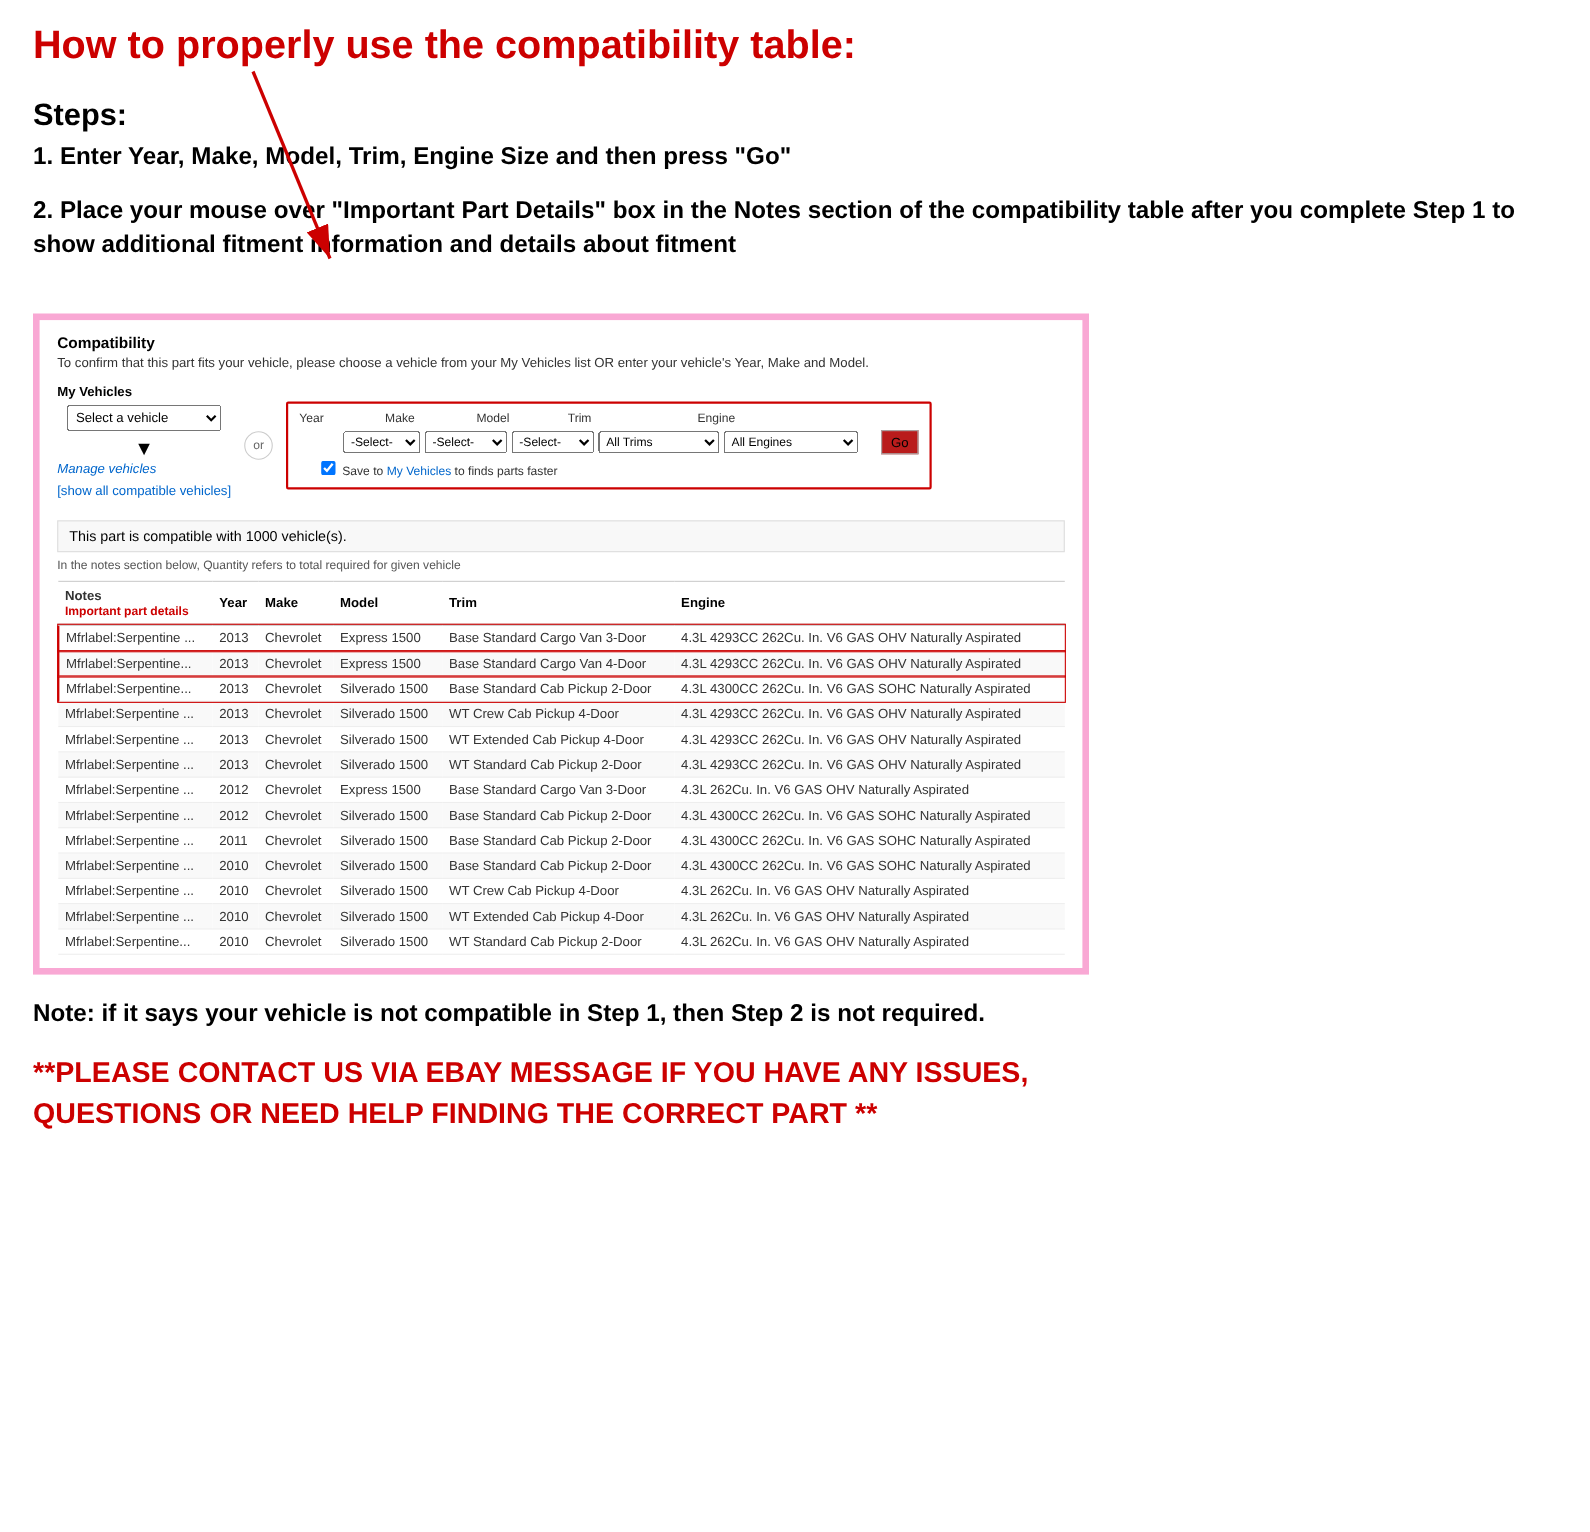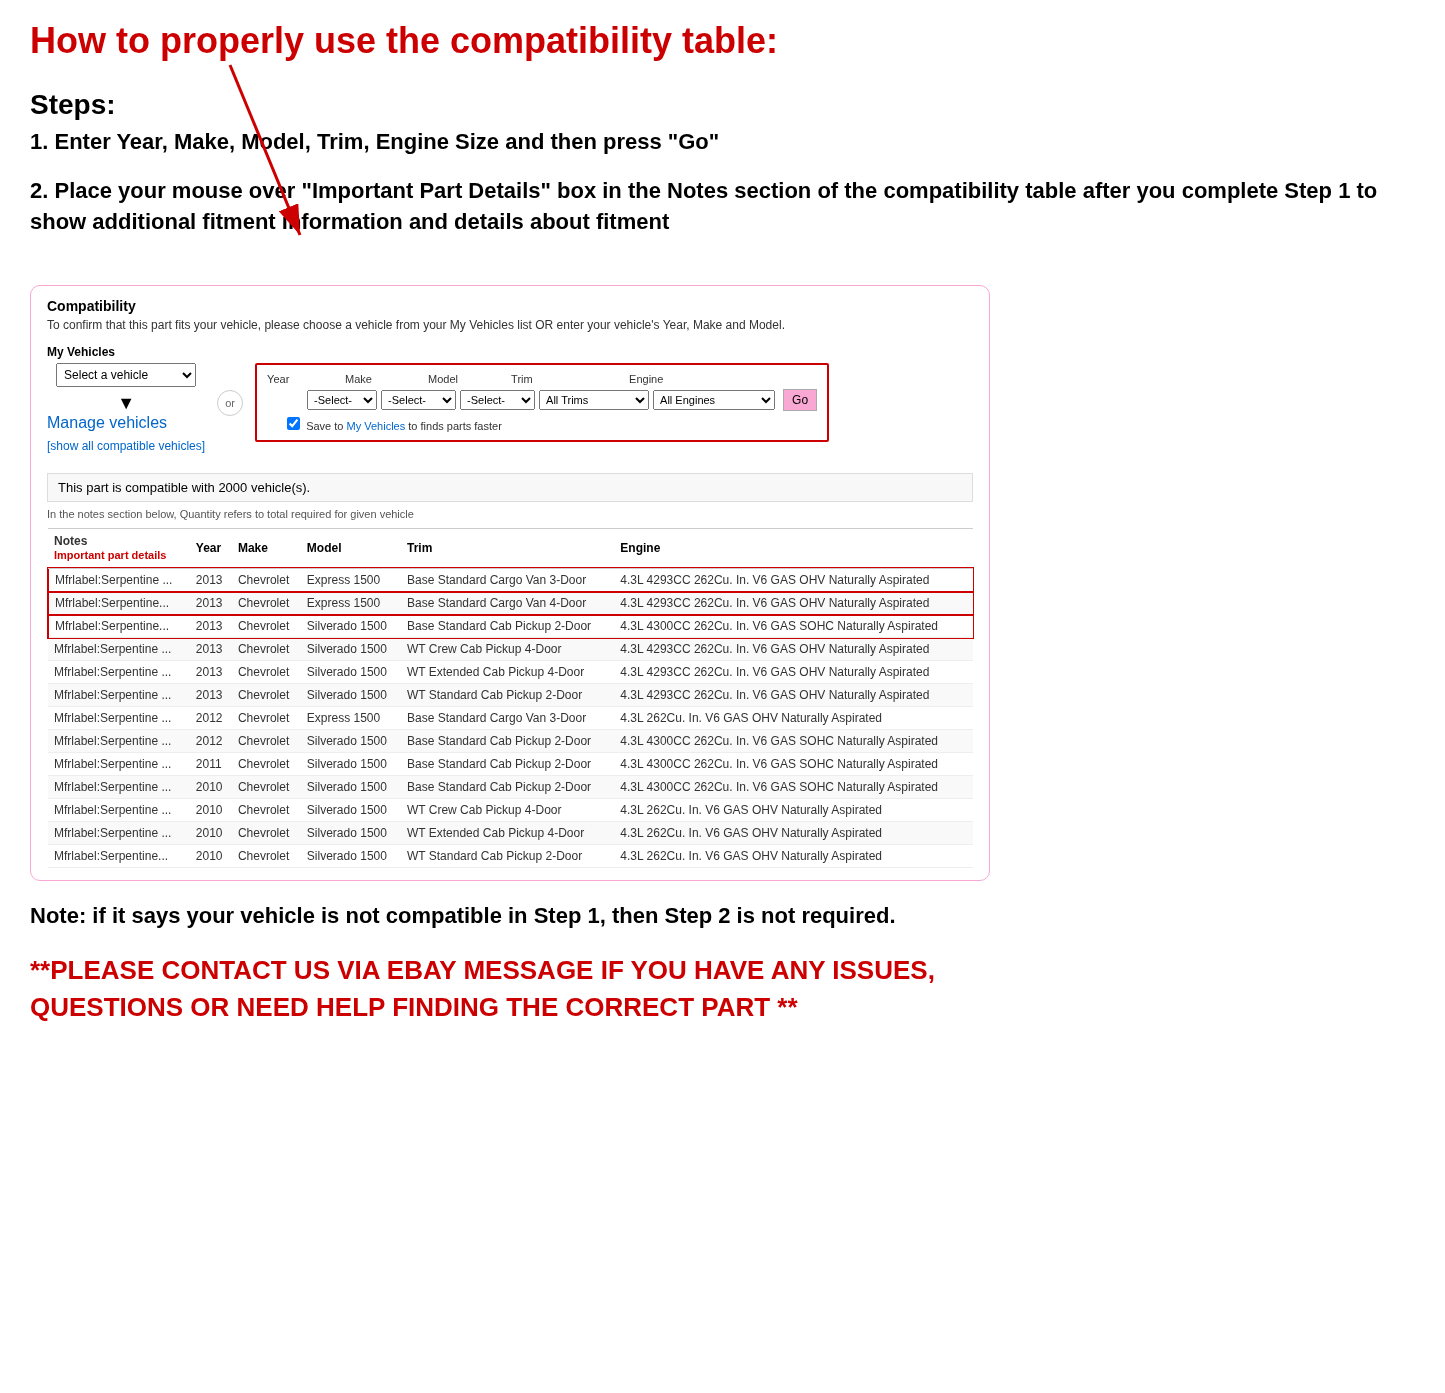--- a/index.html
+++ b/index.html
@@ -31,22 +31,22 @@
     }
     .step2-text {
       font-size: 22px;
       font-weight: bold;
       margin-bottom: 18px;
       line-height: 1.4;
     }
 
     
     .compat-container {
-      border: 1px solid #f9a8d4;
-      border-radius: 10px;
+      border: 6px solid #f9a8d4;
+      border-radius: 0;
       padding: 12px 16px;
       margin-bottom: 20px;
       background: #fff;
       position: relative;
       max-width: 960px;
     }
     .compat-title {
       font-size: 14px;
       font-weight: bold;
       margin-bottom: 4px;
@@ -111,42 +111,43 @@
     .ymm-selects select {
       font-size: 11px;
       padding: 2px;
     }
     .ymm-selects .sel-year { width: 70px; }
     .ymm-selects .sel-make { width: 75px; }
     .ymm-selects .sel-model { width: 75px; }
     .ymm-selects .sel-trim { width: 110px; }
     .ymm-selects .sel-engine { width: 122px; }
     .btn-go {
-      background: #f9a8d4;
+      background: #b91c1c;
       border: 1px solid #aaa;
       padding: 3px 8px;
       font-size: 12px;
       cursor: pointer;
-      margin-left: 4px;
+      margin-left: 17px;
     }
     .save-line {
       font-size: 11px;
       color: #333;
       margin-top: 2px;
       padding-left: 20px;
     }
     .save-line input { margin-right: 3px; }
     .save-line a { color: #0066cc; text-decoration: none; }
 
     .manage-link {
-      font-size: 16px;
+      font-size: 12px;
       color: #0066cc;
       text-decoration: none;
       display: block;
       margin-bottom: 4px;
+      font-style: italic;
     }
     .show-all-link {
       font-size: 12px;
       color: #0066cc;
       text-decoration: none;
       display: inline-block;
       margin-bottom: 10px;
     }
 
     .compat-count-box {
@@ -297,21 +298,21 @@
       </div>
       <div class="save-line">
         <input type="checkbox" checked="" style="">
         <span>Save to</span>
         <a href="#">My Vehicles</a>
         <span>to finds parts faster</span>
       </div>
     </div>
   </div>
 
-  <div class="compat-count-box">This part is compatible with 2000 vehicle(s).</div>
+  <div class="compat-count-box">This part is compatible with 1000 vehicle(s).</div>
   <div class="compat-note">In the notes section below, Quantity refers to total required for given vehicle</div>
 
   <table class="compat-table">
     <thead>
       <tr>
         <th class="notes-th">
           <span>Notes</span><br>
           <span class="important-label">Important part details</span>
         </th>
         <th>Year</th>

